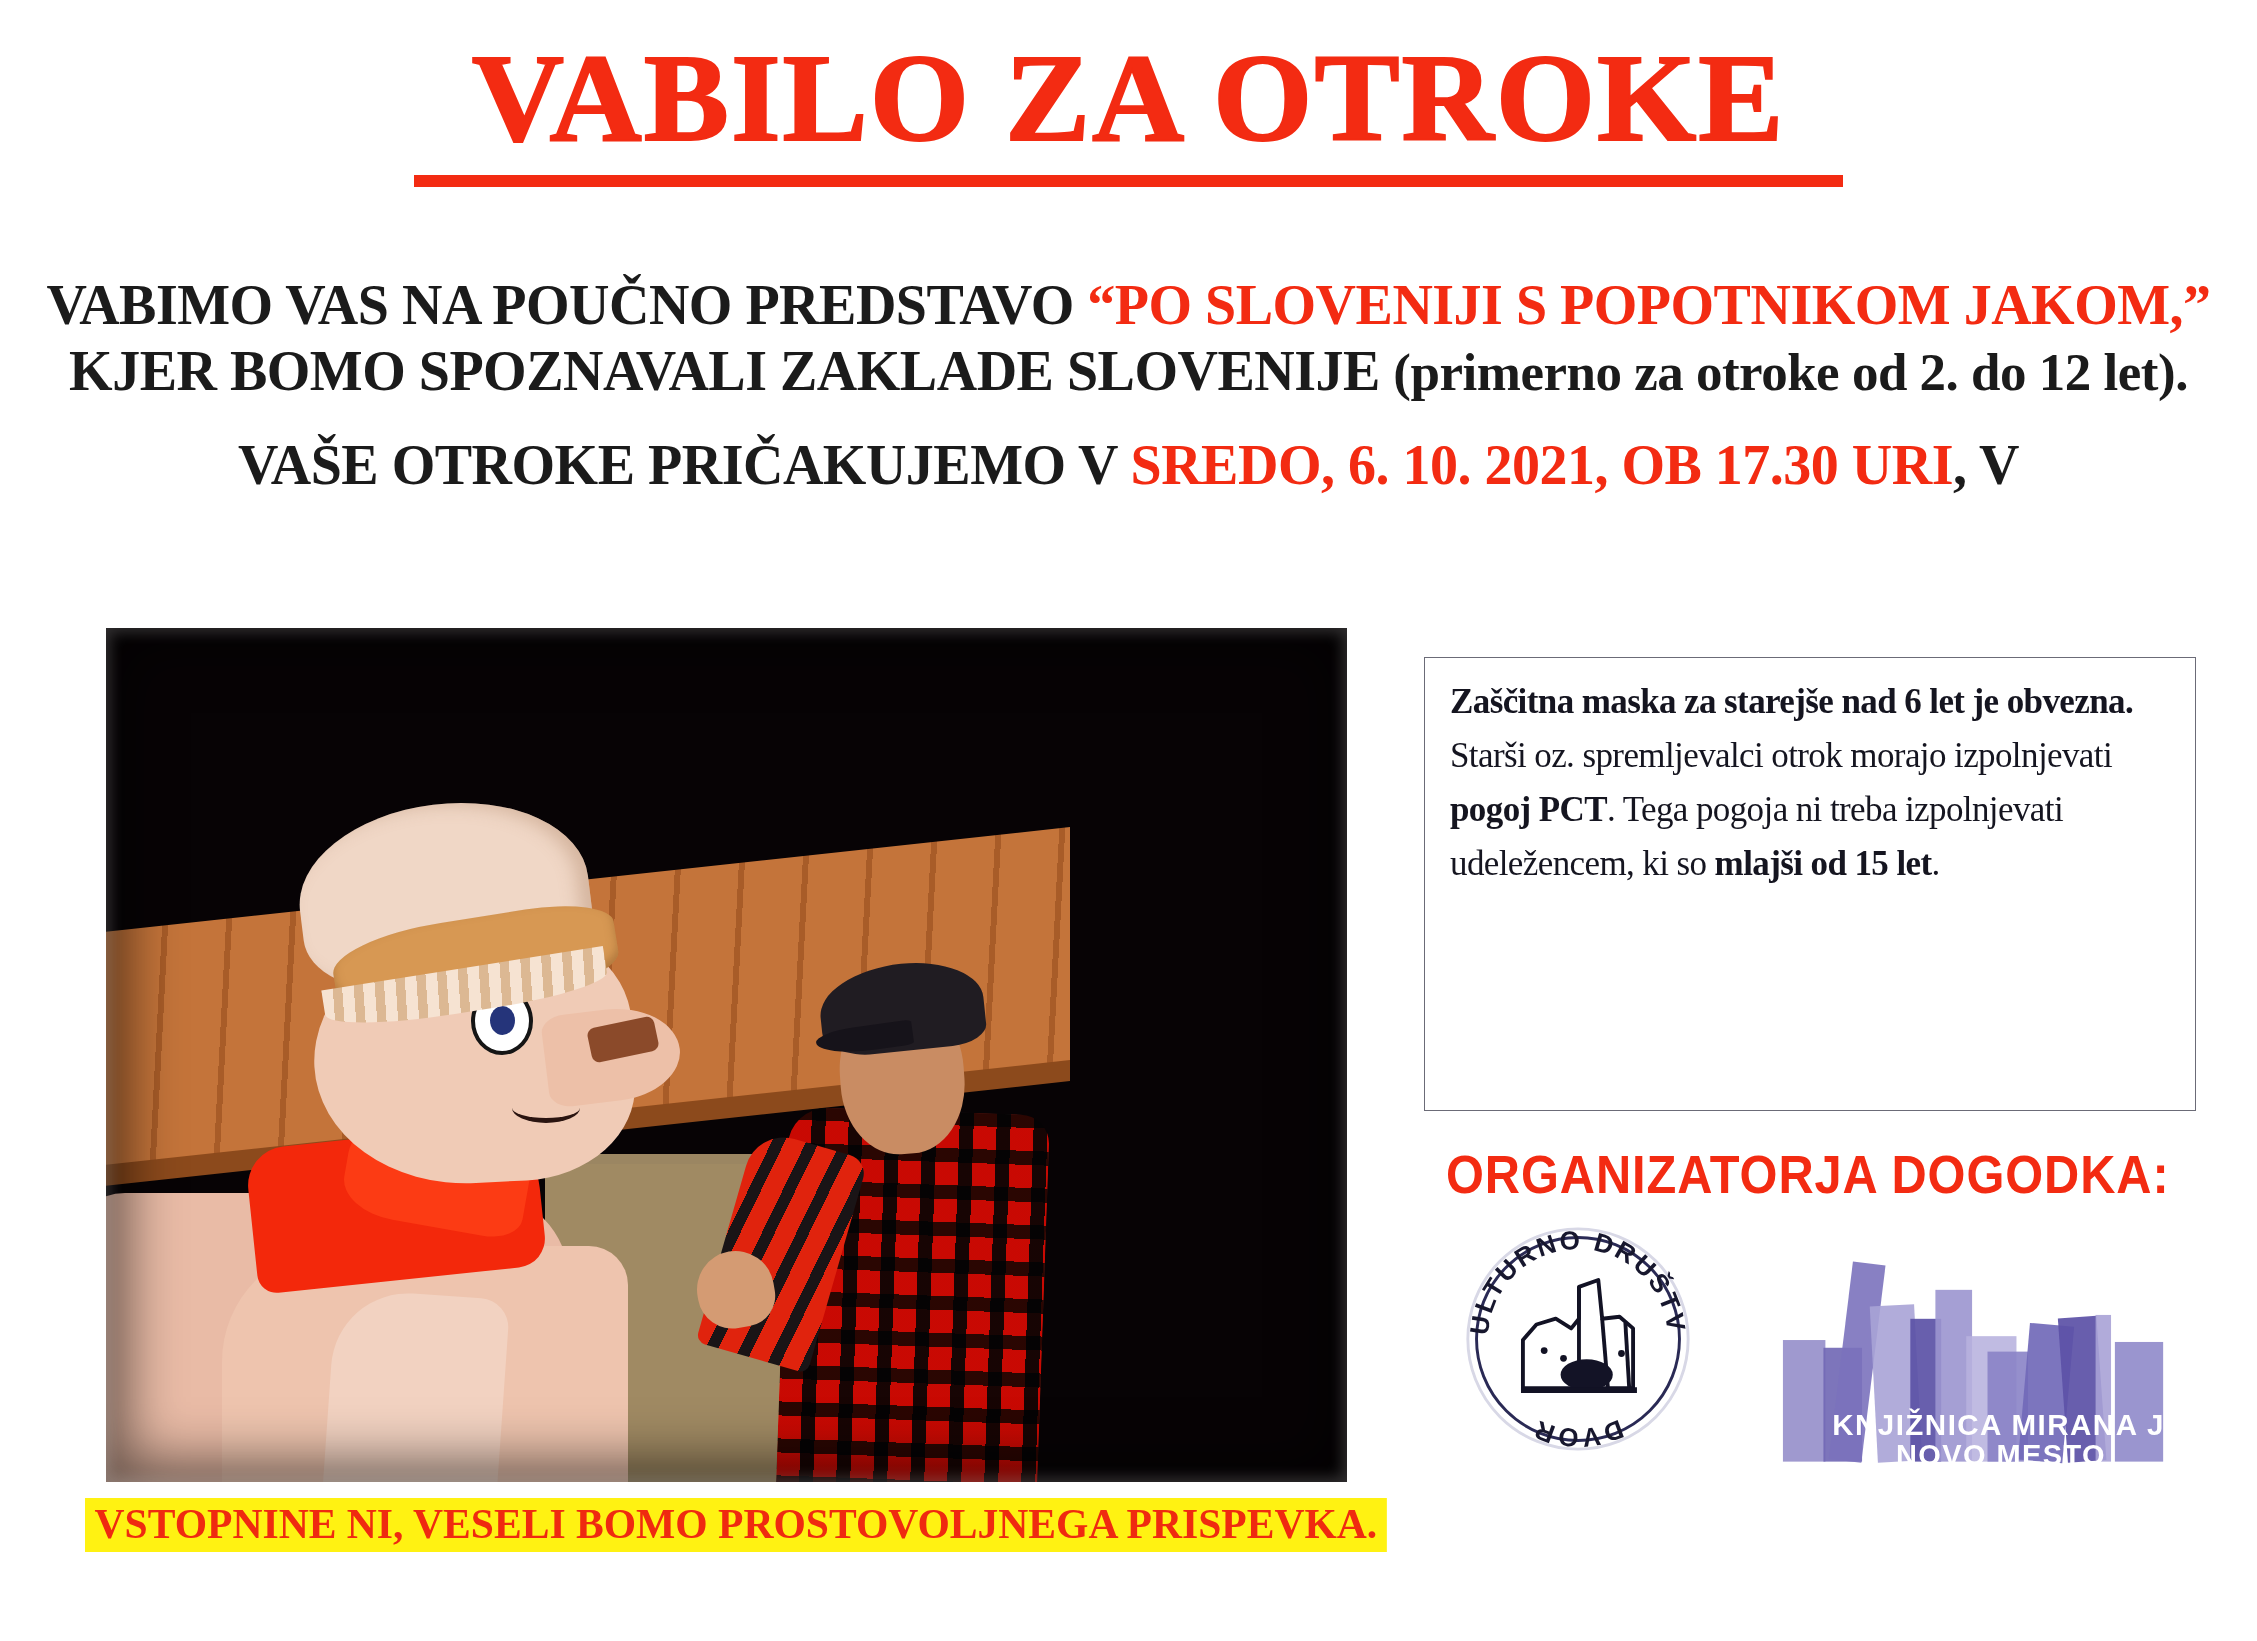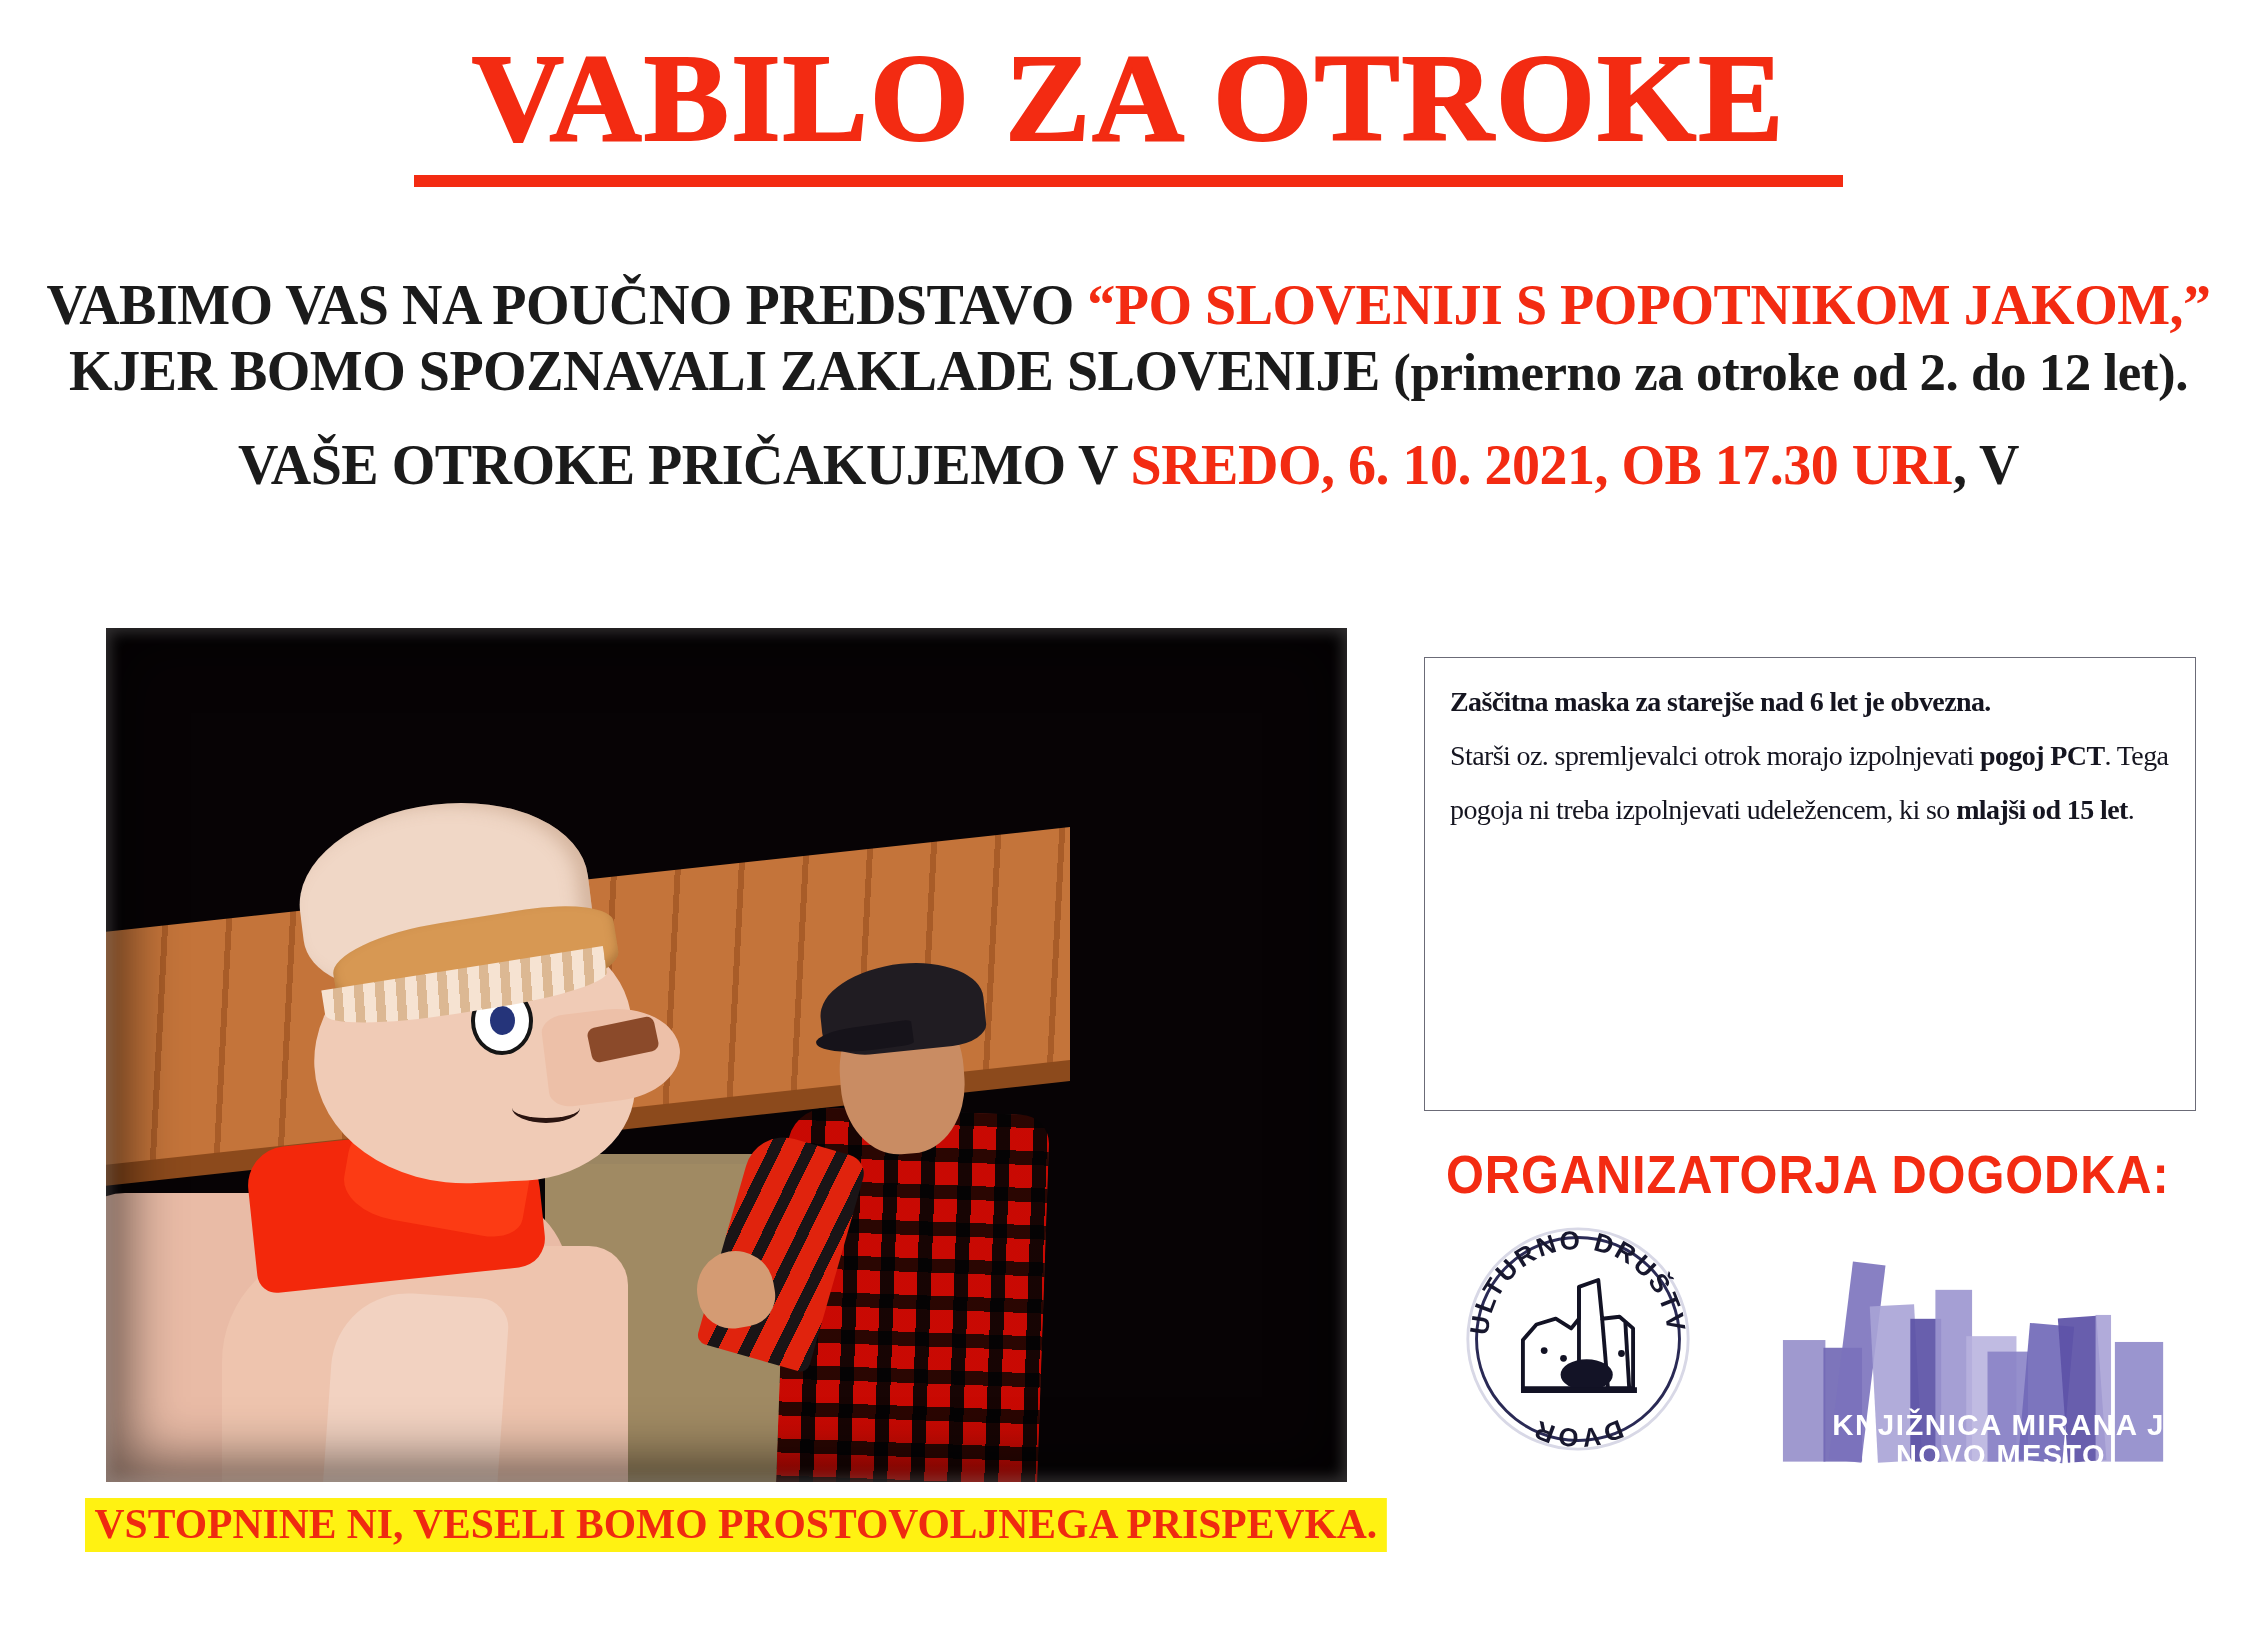--- a/index.html
+++ b/index.html
@@ -217,21 +217,21 @@
   #notice-box{
     position:absolute;left:1424px;top:657px;width:772px;height:454px;
     border:1.9px solid #6b6b77;
     background:#ffffff;
     box-sizing:border-box;
     padding:17.4px 21px 9.7px 25px;
   }
   #notice-box p{
     margin:0;
     font-family:"Liberation Serif", serif;
-    font-size:28px;
+    font-size:35px;
     line-height:54px;
     color:#151520;
     letter-spacing:-0.6px;
   }
   #notice-box b{font-weight:bold;}
 
   
   #organizers-heading{
     position:absolute;left:1446px;top:1144px;
     font-family:"Liberation Sans", sans-serif;

